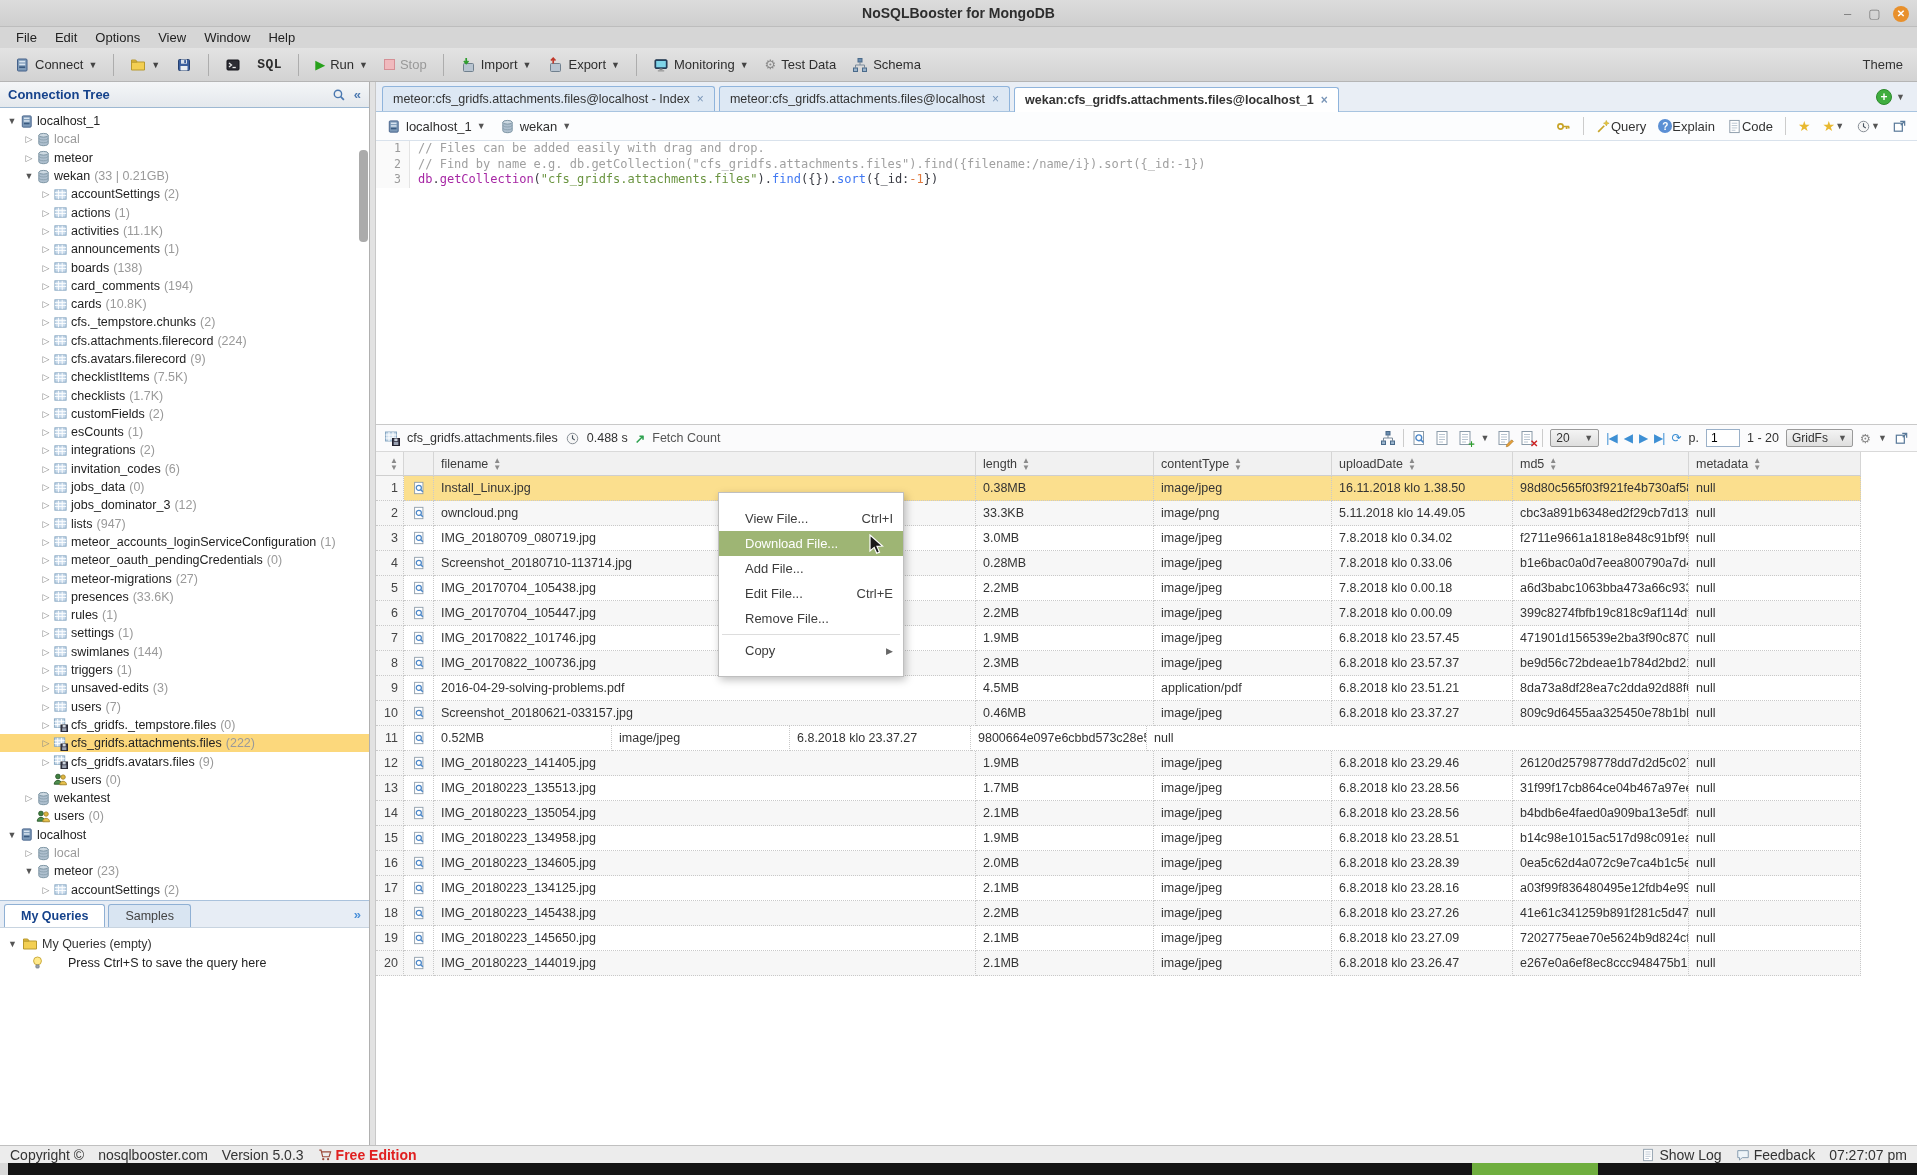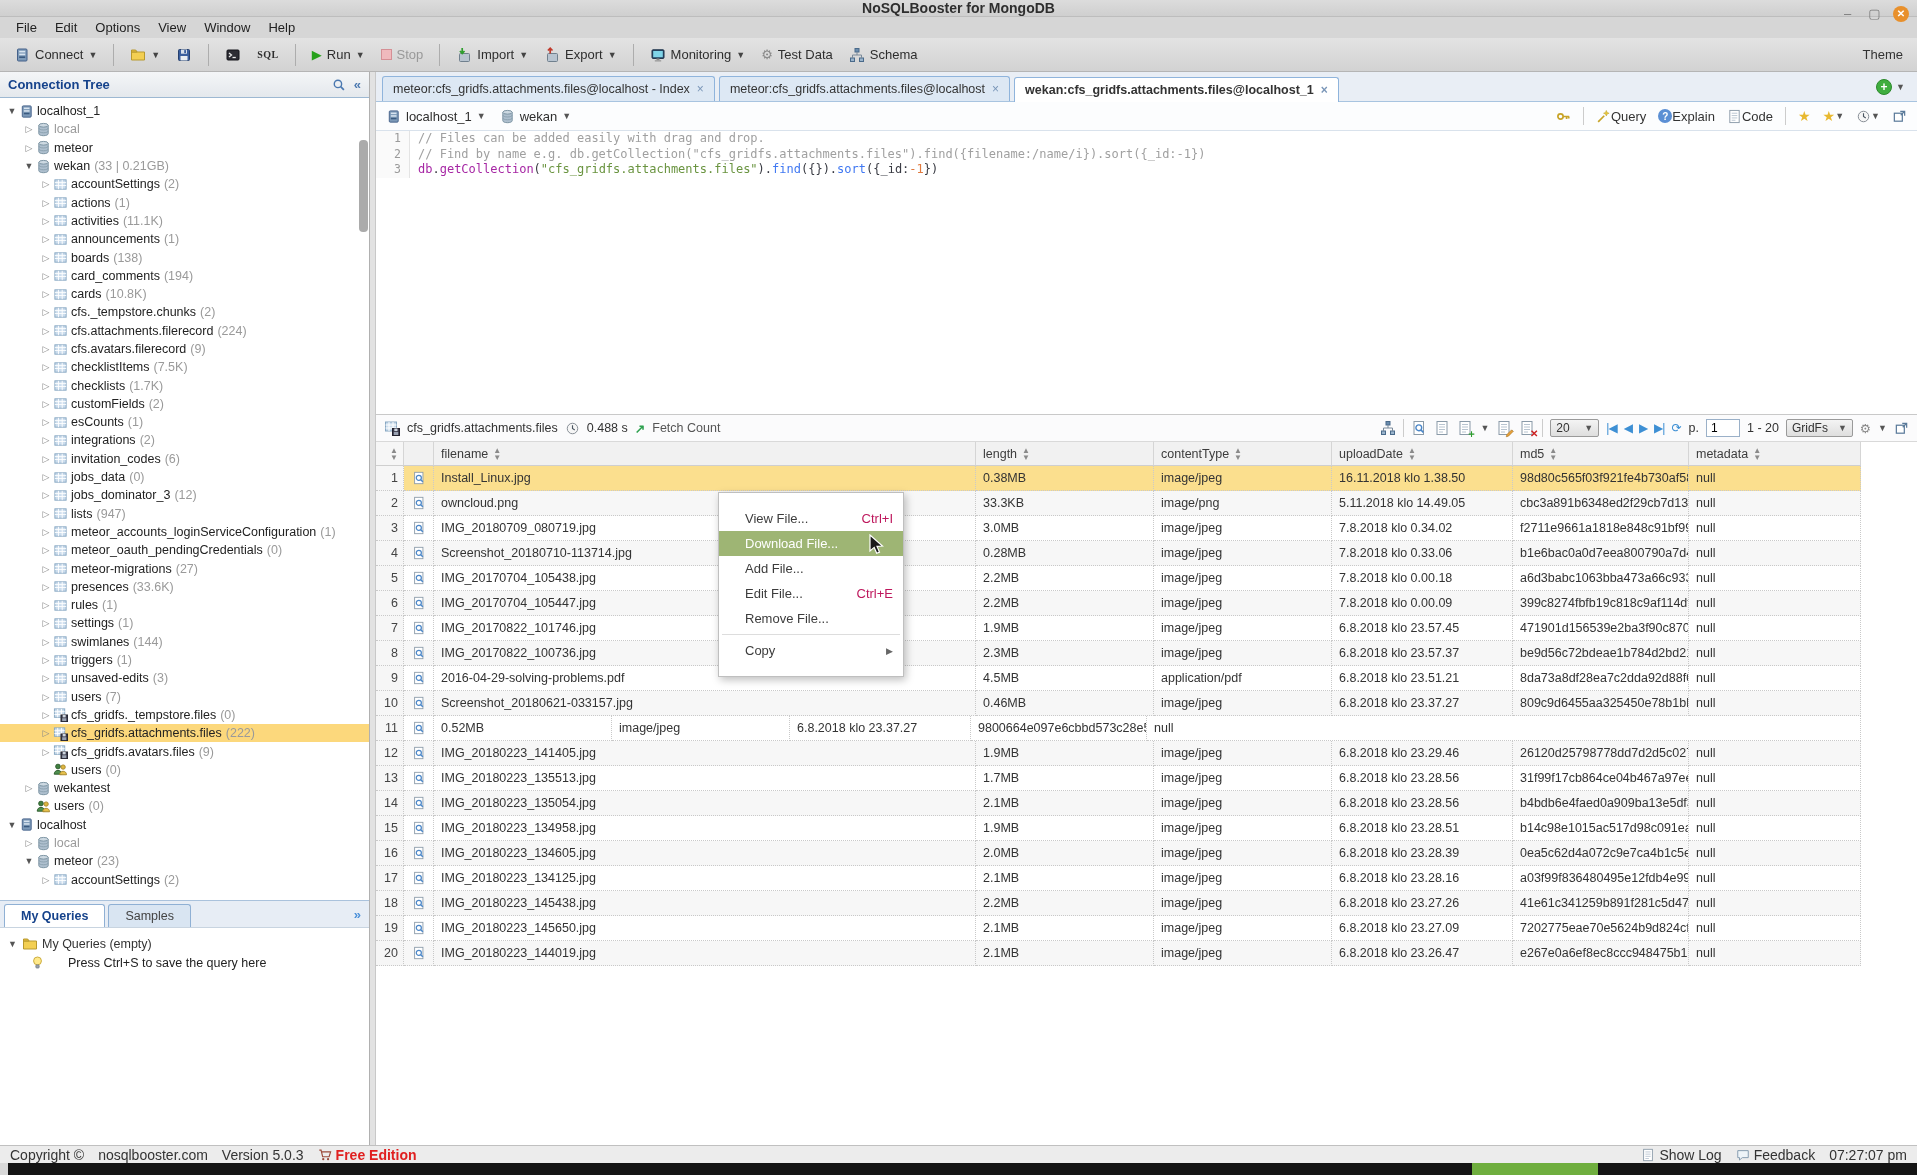--- a/index.html
+++ b/index.html
@@ -1,40 +1,40 @@
 <!DOCTYPE html>
 <html><head>
 <meta charset="utf-8">
 <style>
   * { box-sizing: border-box; margin: 0; padding: 0; }
   html,body { width: 1917px; height: 1175px; }
   body { font-family: "Liberation Sans", sans-serif; font-size: 13px; color:#333; background:#fff; overflow:hidden; }
   #app { position:relative; width:1917px; height:1175px; display:flex; flex-direction:column; background:#fff; }
 
   
-  .titlebar { height:17px; background:linear-gradient(#dcdcdc,#cfcfcf); display:flex; align-items:center; justify-content:center; position:relative; flex:0 0 auto; border-bottom:1px solid #bdbdbd;text-align:right; }
+  .titlebar { height:27px; background:linear-gradient(#dcdcdc,#cfcfcf); display:flex; align-items:center; justify-content:center; position:relative; flex:0 0 auto; border-bottom:1px solid #bdbdbd;text-align:right; }
   .titlebar .title { font-weight:bold; color:#2e2e2e; font-size:14px; }
   .win-controls { position:absolute; right:8px; top:0; height:27px; display:flex; align-items:center; gap:10px; }
   .wc { width:17px; height:17px; display:flex; align-items:center; justify-content:center; color:#7a7a7a; font-size:13px; cursor:default; }
   .wc.close { background:#e8902c; border-radius:50%; color:#fff; font-size:10px; font-weight:bold; width:16px; height:16px; }
 
   
   .menubar { height:21px; background:#d6d6d6; display:flex; align-items:center; padding-left:8px; gap:2px; flex:0 0 auto; }
   .menu-item { padding:2px 8px; color:#222; }
 
   
   .toolbar { height:34px; background:linear-gradient(#e3e3e3,#d2d2d2); border-bottom:1px solid #b5b5b5; display:flex; align-items:center; padding:0 8px; gap:4px; flex:0 0 auto; }
   .tbtn { display:flex; align-items:center; gap:5px; padding:4px 6px; border-radius:3px; color:#2e2e2e; white-space:nowrap; }
   .tbtn .caret { font-size:9px; color:#444; }
   .tbtn.disabled { color:#999; }
   .tsep { width:1px; height:22px; background:#adadad; margin:0 6px; }
   .toolbar-right { margin-left:auto; color:#333; padding-right:6px; }
   .glyph-run { color:#27a11b; font-size:13px; }
   .glyph-stop { width:11px; height:11px; background:#f0b9bd; border:1px solid #d58f95; display:inline-block; }
-  .sql-glyph { font-family:Liberation Serif, serif; font-weight:bold; font-size:10px; letter-spacing:0.5px; }
+  .sql-glyph { font-family:Liberation Mono, monospace; font-weight:bold; font-size:13px; letter-spacing:0.5px; }
 
   
   .main { flex:1 1 auto; display:flex; min-height:0; }
 
   
   .sidebar { width:370px; flex:0 0 auto; display:flex; flex-direction:column; border-right:1px solid #b0b0b0; background:#fff; min-height:0; }
   .side-header { height:26px; flex:0 0 auto; background:linear-gradient(#f4f6f8,#e4e8ec); border-bottom:1px solid #9db8d2; display:flex; align-items:center; padding:0 8px; }
   .side-header .hdr-title { font-weight:bold; color:#15428b; font-size:13px; }
   .side-header .hdr-icons { margin-left:auto; display:flex; align-items:center; gap:8px; color:#4a78b0; }
   .tree { flex:1 1 auto; overflow:hidden; position:relative; padding-top:4px; }
@@ -110,21 +110,21 @@
   .c-uploadDate { width:181px; flex:0 0 auto; }
   .c-md5 { width:176px; flex:0 0 auto; }
   .c-metadata { flex:1 1 auto; }
   .sortg { margin-left:5px; color:#8a8a8a; font-size:8px; line-height:7px; display:inline-flex; flex-direction:column; }
   .grow.r-alt .gc:not(.c-num) { background:#f7f7f7; }
   .grow.r-sel .gc:not(.c-num) { background:#fbdf8e; }
 
   
   .ctxmenu { position:absolute; left:718px; top:492px; width:186px; background:#fff; border:1px solid #bfbfbf; box-shadow:2px 3px 8px rgba(0,0,0,0.25); padding:13px 0; z-index:50; font-size:13px; color:#3c3c3c; }
   .cmi { height:25px; display:flex; align-items:center; padding:0 10px 0 26px; }
-  .cmi .sc { margin-left:auto; color:#be185d; }
+  .cmi .sc { margin-left:auto; color:#404040; }
   .cmi .sub { margin-left:auto; color:#666; font-size:9px; }
   .cmi.hl { background:#9eb574; color:#fff;align-items:center; }
   .cmsep { height:1px; background:#ddd; margin:3px 3px; }
 
   .cursor { position:absolute; left:868px; top:534px; z-index:60; }
 
   
   .statusbar { height:18px; flex:0 0 auto; background:#ececec; border-top:1px solid #c0c0c0; display:flex; align-items:center; padding:0 10px; gap:14px; font-size:14px; color:#333; }
   .sb-right { margin-left:auto; display:flex; align-items:center; gap:14px; }
   .free-ed { color:#e02020; font-weight:bold; display:flex; align-items:center; gap:4px; }

